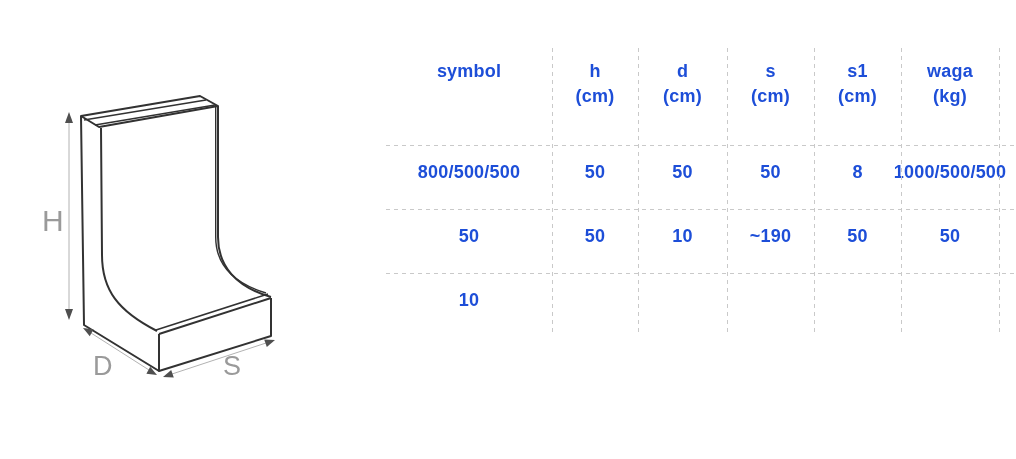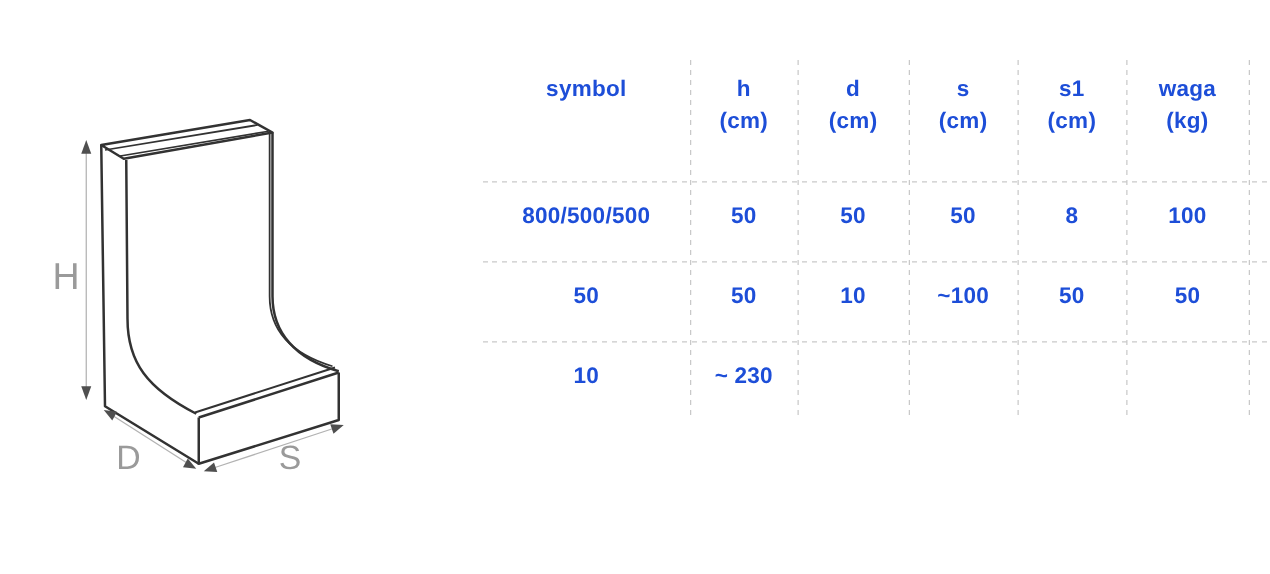--- a/index.html
+++ b/index.html
@@ -110,30 +110,29 @@
         <div>waga</div>
         <div>(kg)</div>
       </div>
 
       <div class="cell data">800/500/500</div>
       <div class="cell data">50</div>
       <div class="cell data">50</div>
       <div class="cell data">50</div>
       <div class="cell data">8</div>
 
-      <div class="cell data">100</div>
+      <div class="cell data">1000/500/500</div>
       <div class="cell data">50</div>
       <div class="cell data">50</div>
       <div class="cell data">10</div>
-      <div class="cell data">~100</div>
+      <div class="cell data">~190</div>
 
       <div class="cell data">50</div>
       <div class="cell data">50</div>
       <div class="cell data">10</div>
-      <div class="cell data">~ 230</div>
     </div>
 
     <div class="vline" style="left:166px;"></div>
     <div class="vline" style="left:252px;"></div>
     <div class="vline" style="left:341px;"></div>
     <div class="vline" style="left:428px;"></div>
     <div class="vline" style="left:515px;"></div>
     <div class="vline" style="left:613px;"></div>
     <div class="hline" style="top:105px;"></div>
     <div class="hline" style="top:169px;"></div>

